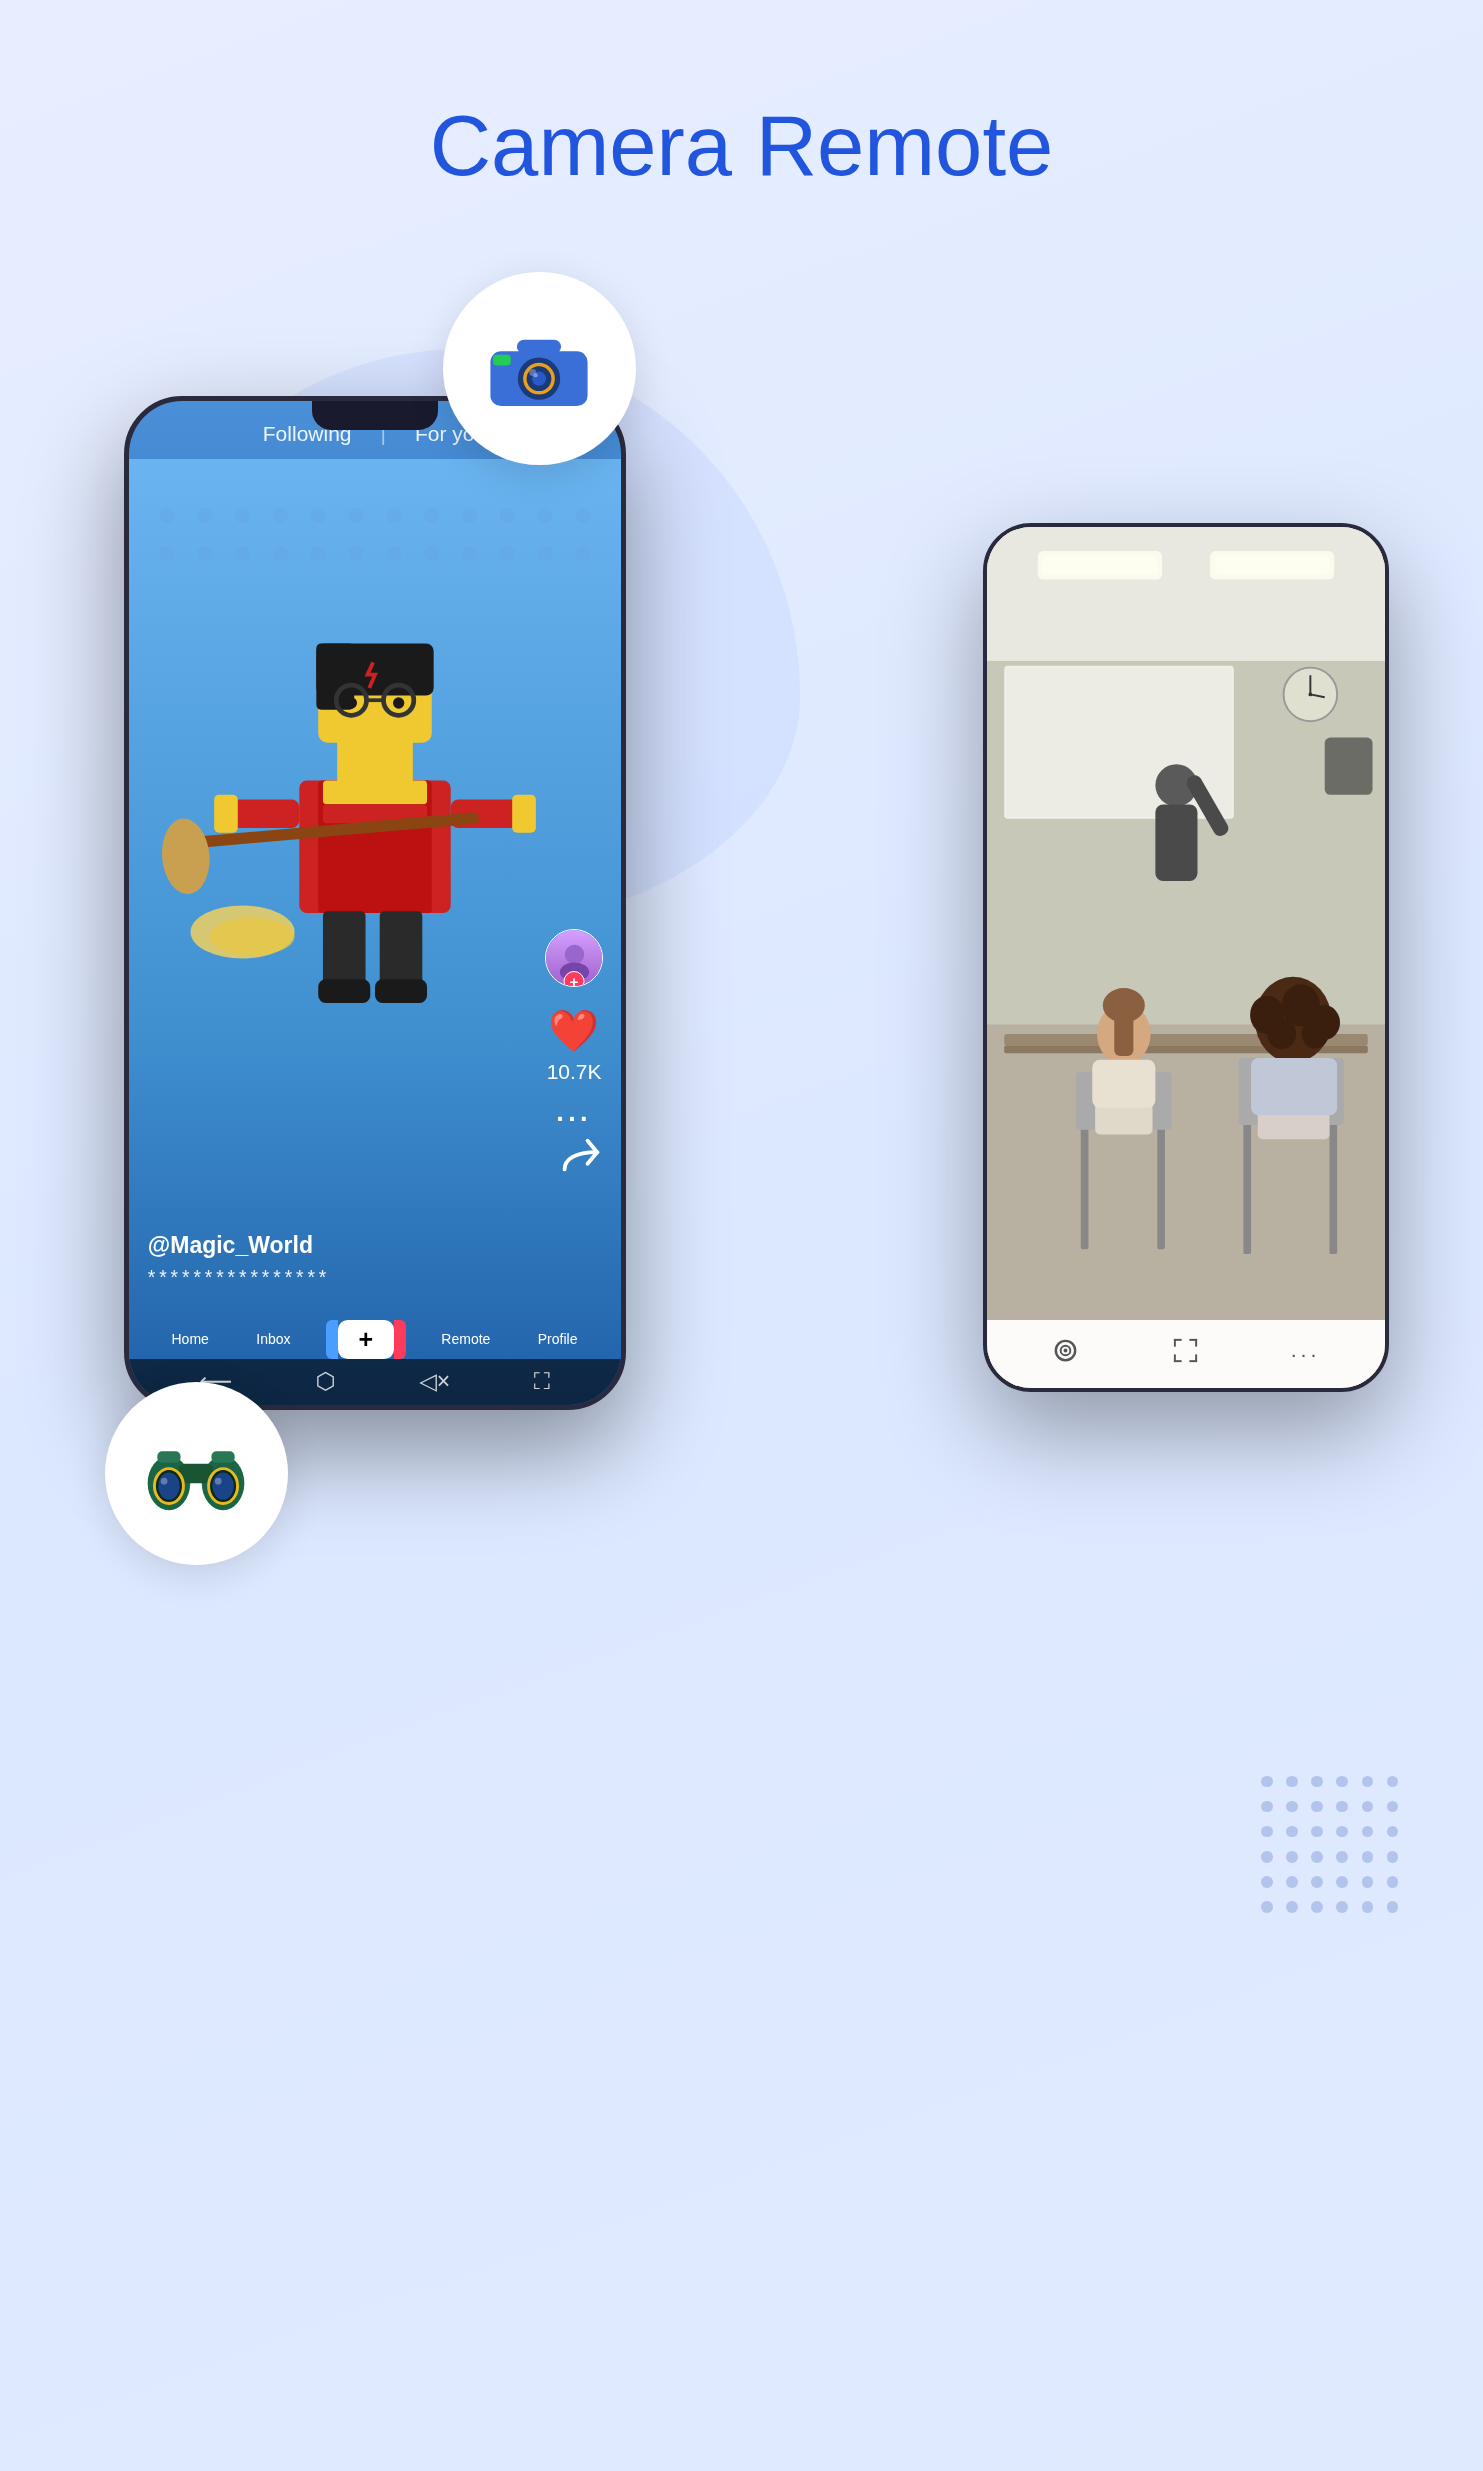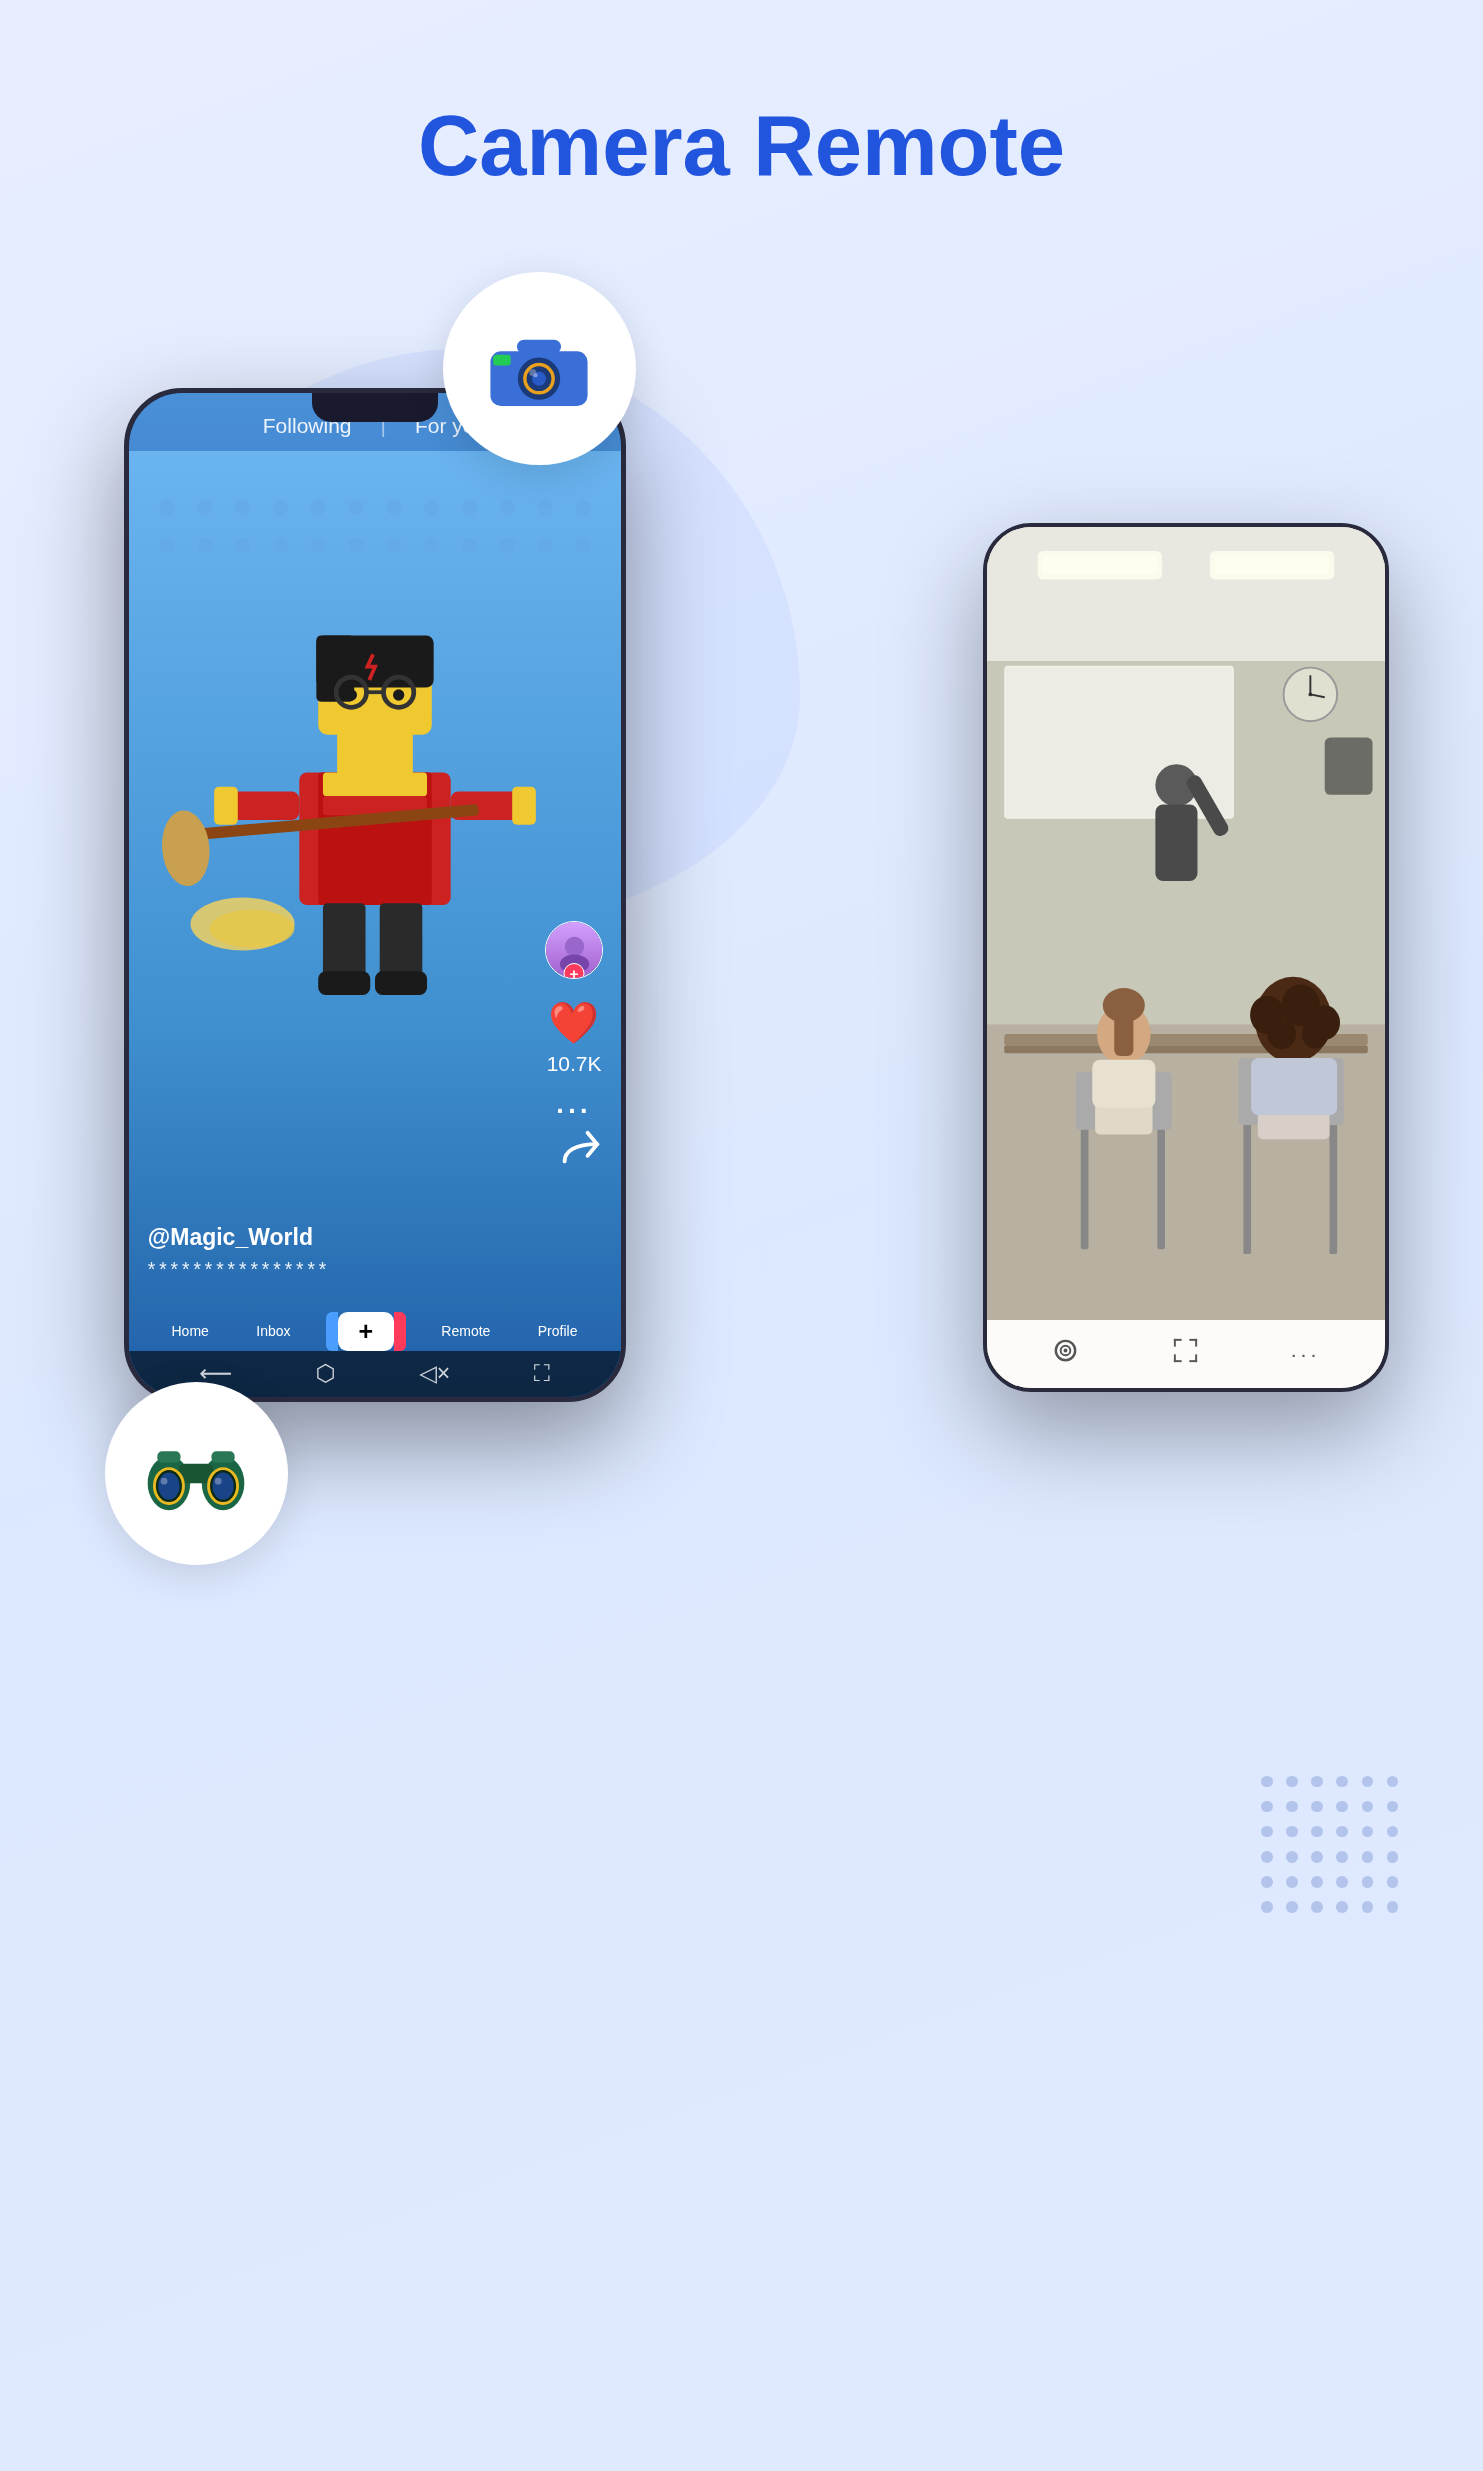--- a/index.html
+++ b/index.html
@@ -12,21 +12,21 @@
       display: flex;
       flex-direction: column;
       align-items: center;
       overflow-x: hidden;
     }
 
     .page-title {
       margin-top: 97px;
       text-align: center;
       font-size: 85px;
-      font-weight: 700;
+      font-weight: 400;
       color: #2255dd;
       line-height: 1.15;
       padding: 0 77px;
     }
 
     .phones-container {
       position: relative;
       width: 1352px;
       height: 1834px;
       margin-top: 77px;
@@ -77,21 +77,21 @@
       display: flex;
       align-items: center;
       justify-content: center;
       z-index: 10;
       box-shadow: 0 9.7px 39px rgba(0,0,0,0.12);
     }
 
     
     .phone-left {
       position: absolute;
-      top: 116px;
+      top: 124px;
       left: 58px;
       width: 502px;
       height: 1014px;
       background: #1a1a2e;
       border-radius: 58px;
       z-index: 5;
       box-shadow: 0 39px 97px rgba(0,0,0,0.4);
       overflow: hidden;
       border: 5.8px solid #2a2a3e;
     }

